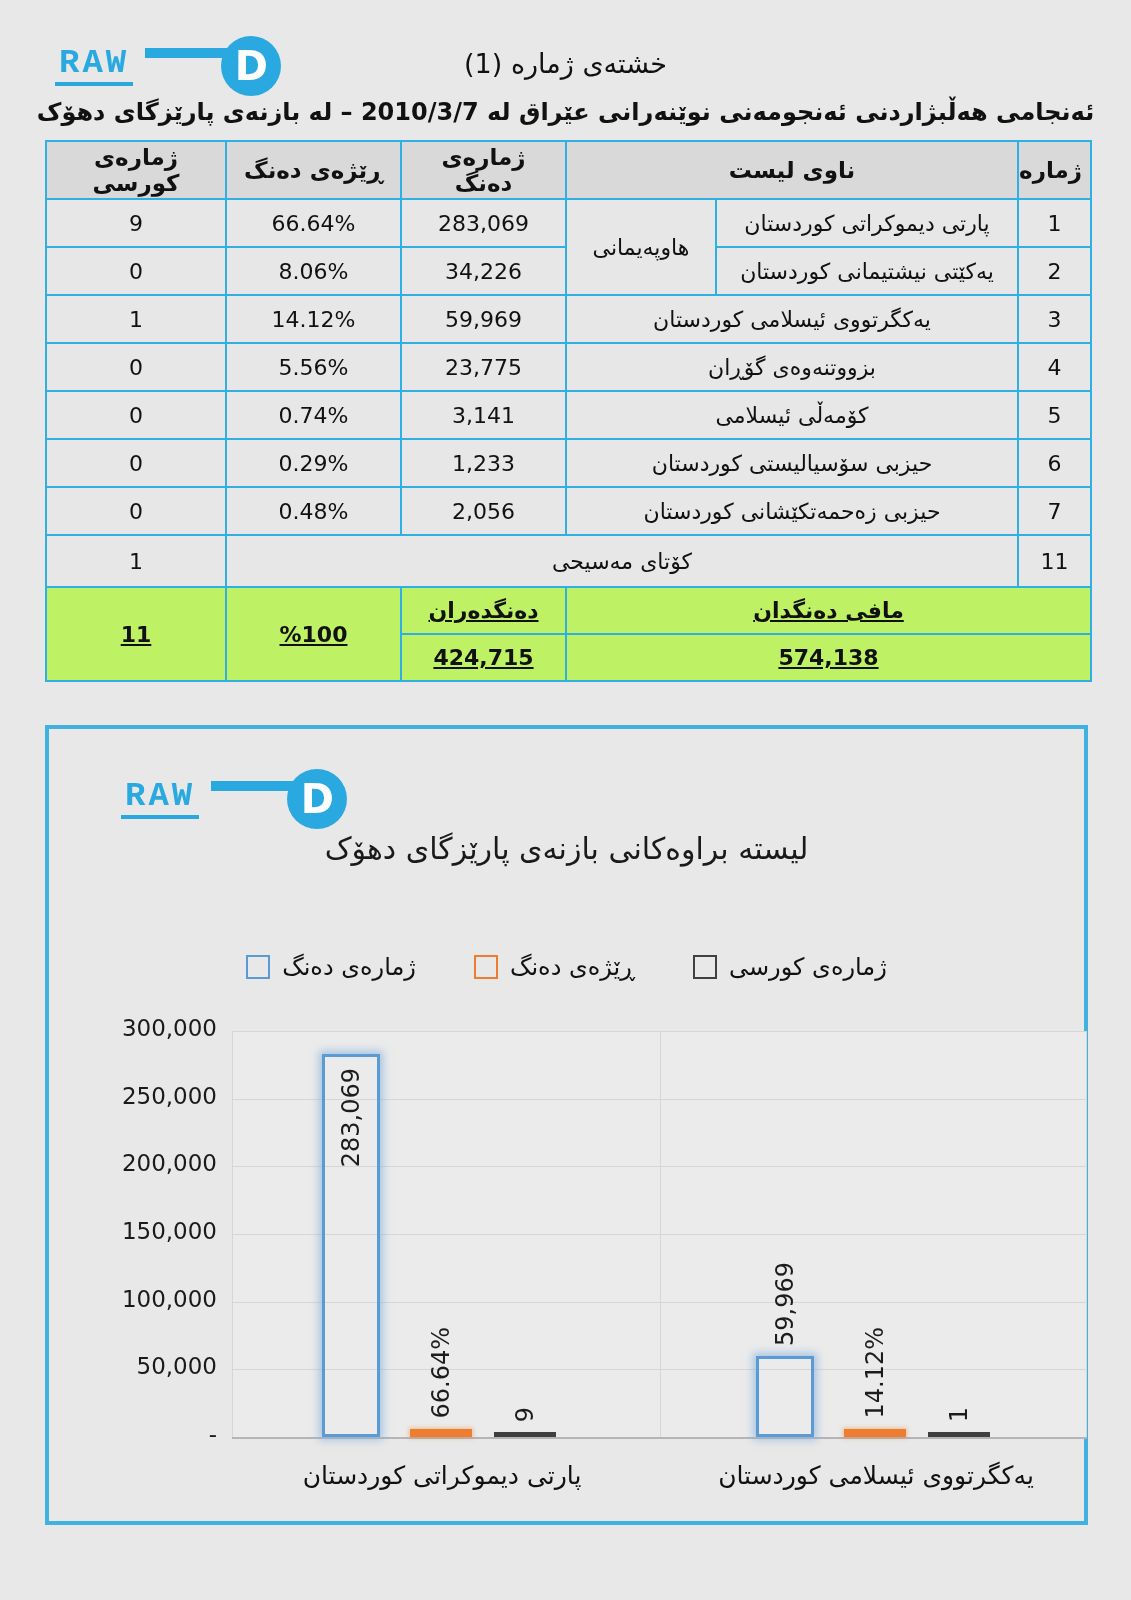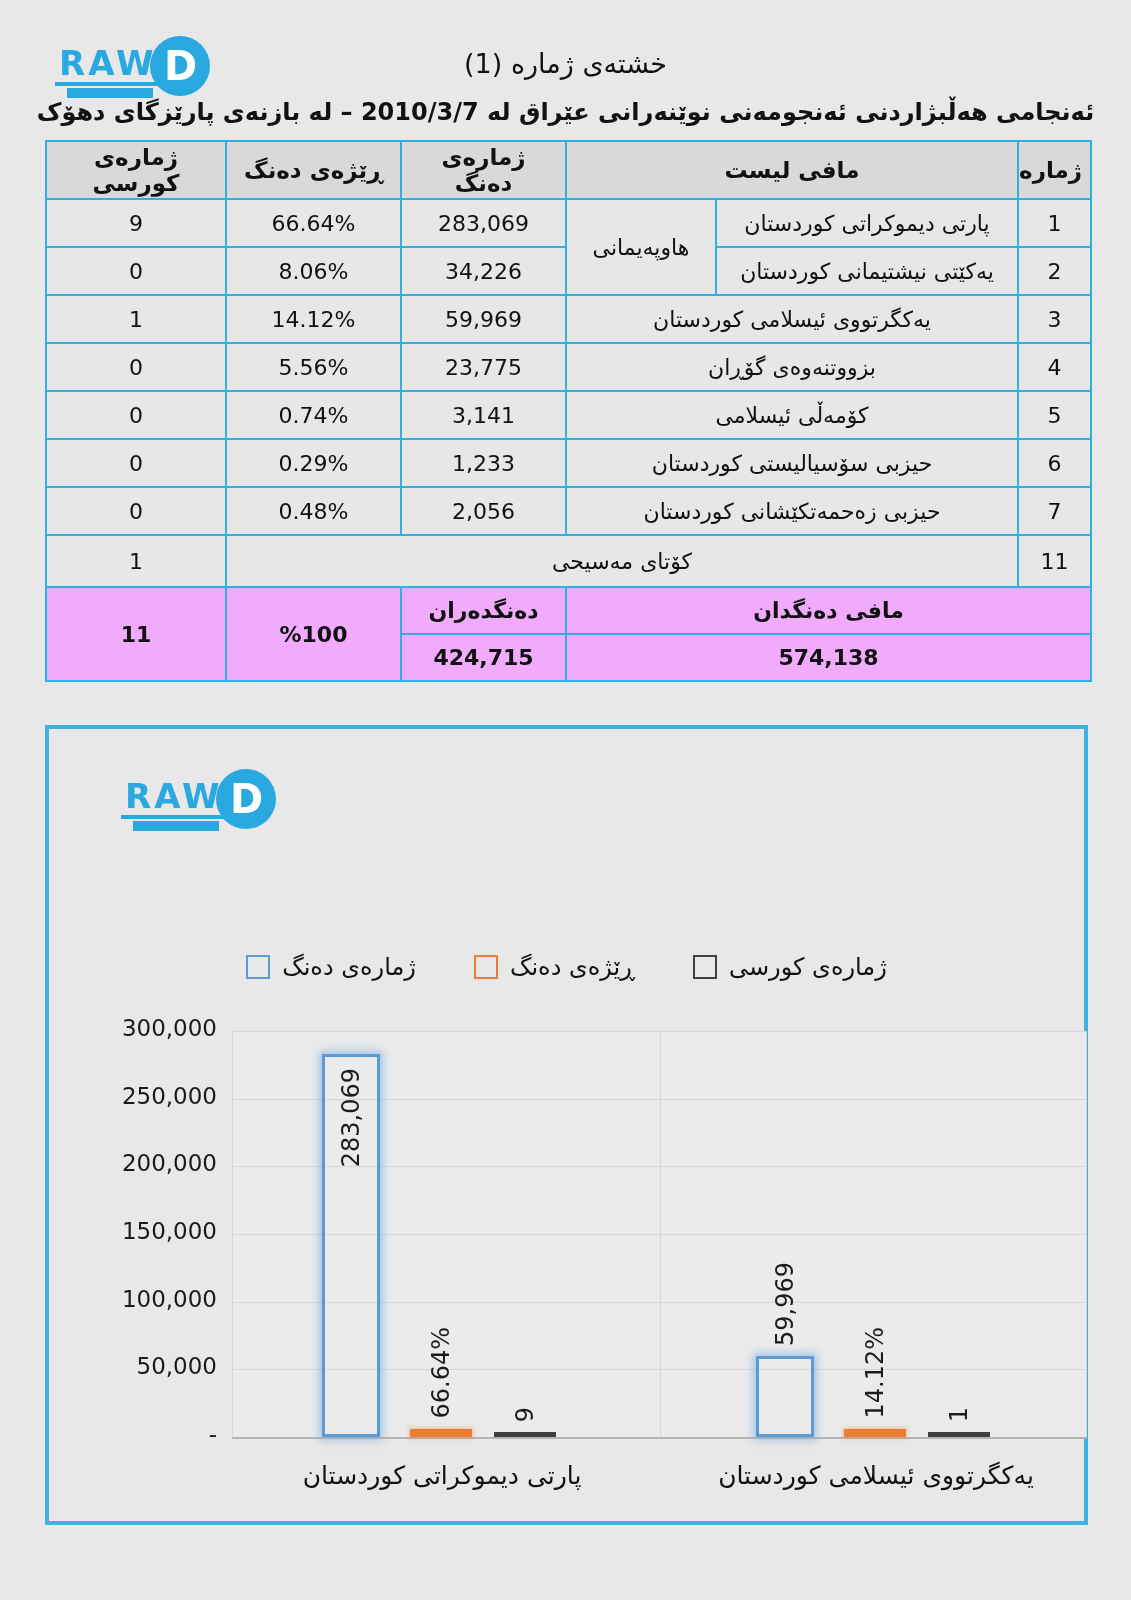--- a/index.html
+++ b/index.html
@@ -23,21 +23,21 @@
   
   .logo{position:absolute;display:flex;align-items:flex-start;}
   .logo-header{left:55px;top:36px;}
   .logo-chart{left:72px;top:40px;}
   .logo-circle{
     width:60px;height:60px;border-radius:50%;
     background:#2aa9e0;color:#fff;
     display:flex;align-items:center;justify-content:center;
     font-size:40px;font-weight:800;flex:0 0 auto;
   }
-  .logo-right{margin-right:-10px;margin-top:10px;display:flex;flex-direction:column;align-items:flex-start;direction:ltr;}
+  .logo-right{margin-right:-10px;margin-top:10px;display:flex;flex-direction:row;align-items:flex-start;direction:ltr;font-family:Liberation Mono, monospace;}
   .logo-raw{
     font-size:34px;font-weight:800;letter-spacing:3px;
     color:#2aa9e0;line-height:1;
     border-bottom:4px solid #2aa9e0;padding:0 4px 2px 4px;
   }
   .logo-banner{width:86px;height:10px;background:#2aa9e0;margin-top:2px;margin-left:12px;}
   
   .tbl-wrap{position:absolute;left:45px;top:140px;}
   table.results{
     border-collapse:collapse;table-layout:fixed;width:1045px;direction:rtl;
@@ -47,21 +47,21 @@
     text-align:center;vertical-align:middle;
     font-size:22px;background:#e7e7e7;padding:2px 8px;
     overflow:hidden;
   }
   table.results th{background:#d9d9d9;font-weight:700;font-size:23px;}
   tr.hrow{height:58px;}
   tr.drow{height:48px;}
   tr.xrow{height:52px;}
   tr.srow{height:47px;}
   td.name-right{text-align:right;padding-right:14px;}
-  tr.sum td{background:#f0abfc;font-weight:700;}
+  tr.sum td{background:#bef264;font-weight:700;text-decoration:underline;}
   td.big{font-size:26px;}
   td.med{font-size:24px;}
   
   .chart-box{
     position:absolute;left:45px;top:725px;width:1035px;height:792px;
     border:4px solid #3fb2e2;background:#e8e8e8;
   }
   .c-title{position:absolute;left:0;width:100%;text-align:center;direction:rtl;font-size:30px;color:#1a1a1a;}
   .c-title1{top:36px;}
   .c-title2{top:102px;}
@@ -123,21 +123,21 @@
     <col style="width:73px">
         <col style="width:302px">
         <col style="width:150px">
     <col style="width:165px">
         <col style="width:175px">
         <col style="width:180px">
   </colgroup>
   <tbody>
         <tr class="hrow">
     <th>ژمارە</th>
-    <th colspan="2">مافی لیست</th>
+    <th colspan="2">ناوی لیست</th>
     <th>ژمارەی دەنگ</th>
     <th>ڕێژەی دەنگ</th>
     <th>ژمارەی کورسی</th>
   </tr>
   <tr class="drow">
     <td>1</td>
     <td>پارتی دیموکراتی کوردستان</td>
     <td rowspan="2">هاوپەیمانی</td>
     <td>283,069</td>
     <td>66.64%</td>
@@ -209,20 +209,21 @@
   <div class="logo logo-chart">
     <div class="logo-circle">
       <span>D</span>
     </div>
     <div class="logo-right">
       <span class="logo-raw">RAW</span>
       <div class="logo-banner"></div>
     </div>
   </div>
 
+  <div class="c-title c-title2">لیستە براوەکانی بازنەی پارێزگای دهۆک</div>
 
   <div class="legend">
       <div class="legend-item">
         <span class="legend-swatch" style="border-color: rgb(91, 155, 213);"></span>
         <span class="legend-label">ژمارەی دەنگ</span>
       </div>
       <div class="legend-item">
         <span class="legend-swatch" style="border-color: rgb(237, 125, 49);"></span>
         <span class="legend-label">ڕێژەی دەنگ</span>
       </div>

